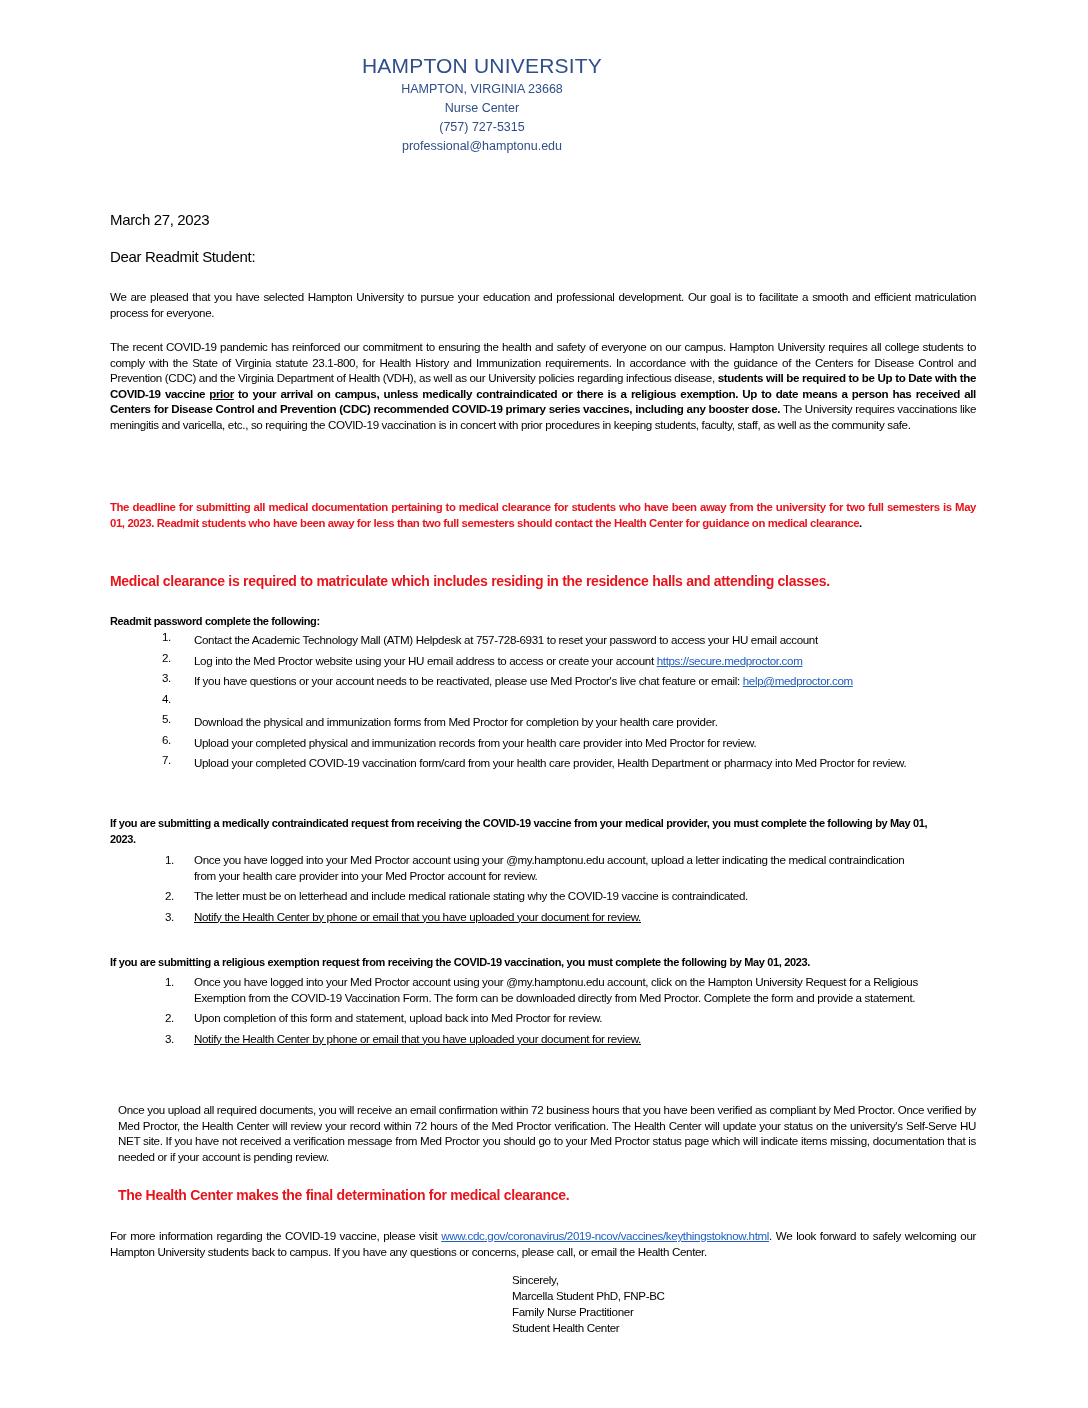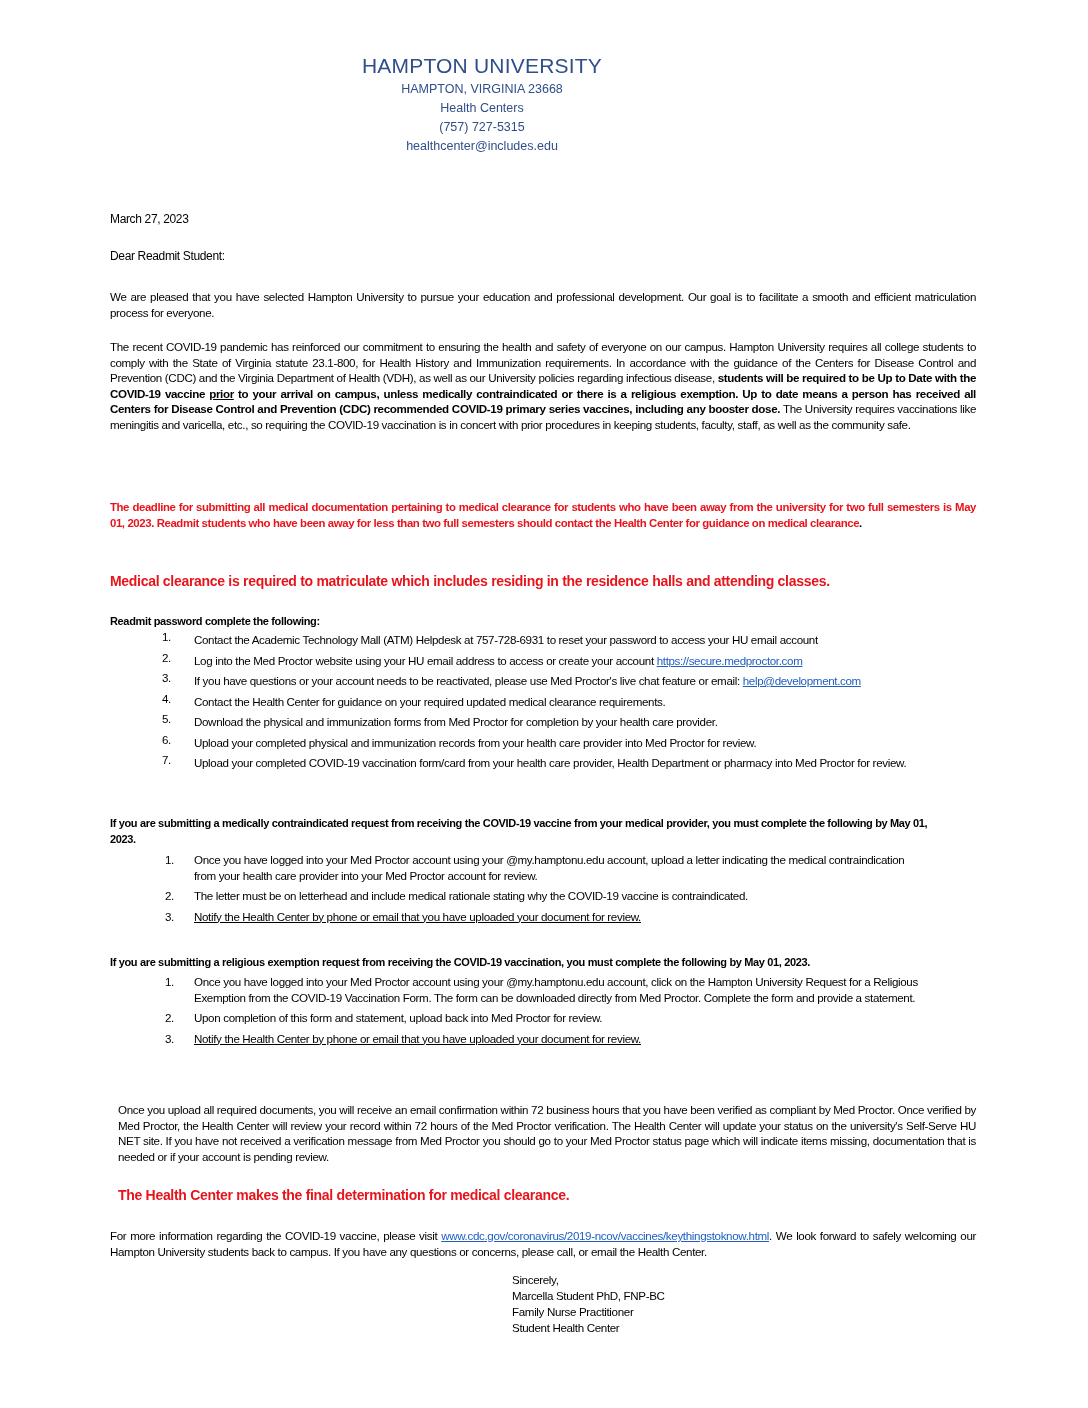--- a/index.html
+++ b/index.html
@@ -3,44 +3,44 @@
 <meta charset="utf-8">
 <style>
   html, body { margin: 0; padding: 0; background: #ffffff; }
   body { width: 1088px; height: 1408px; position: relative; overflow: hidden;
          font-family: "Liberation Sans", sans-serif; color: #000; }
   .letterhead { position: absolute; top: 52px; left: 0; width: 964px; text-align: center; color: #2f4e8a; }
   .lh-title { font-size: 21px; letter-spacing: 0.2px; line-height: 28px; }
   .lh-line { font-size: 12.5px; line-height: 19px; }
   .body-text { position: absolute; left: 110px; width: 866px; font-size: 11.6px; line-height: 15.5px;
                letter-spacing: -0.35px; text-align: justify; }
-  .abs { position: absolute; left: 110px; font-size: 12px; line-height: 15.5px; letter-spacing: -0.35px; }
+  .abs { position: absolute; left: 110px; font-size: 15px; line-height: 15.5px; letter-spacing: -0.35px; }
   .bold { font-weight: bold; }
   .red-para { position: absolute; left: 110px; width: 866px; font-size: 11.4px; line-height: 16px;
               font-weight: bold; color: #e8141c; letter-spacing: -0.4px; text-align: justify; }
   .red-big { position: absolute; font-size: 14px; font-weight: bold; color: #e8141c; letter-spacing: -0.3px; }
   .list { position: absolute; left: 110px; width: 866px; margin: 0; padding: 0; list-style: none; }
   .list li { position: relative; padding-left: 84px; font-size: 11.6px; line-height: 15.5px; letter-spacing: -0.35px; }
   .list li .num { position: absolute; left: 52px; top: -3px; }
   .list.a li { min-height: 20.5px; }
   .list.b li { padding-left: 84px; margin-bottom: 5px; }
   .list.b li .num { left: 55px; top: 0; }
   .u { text-decoration: underline; }
   a.link { color: #1f5fbf; text-decoration: underline; }
   .sig { position: absolute; left: 512px; top: 1272px; font-size: 11.6px; line-height: 16px; letter-spacing: -0.35px; }
 </style>
 </head>
 <body>
 
 <div class="letterhead">
   <div class="lh-title">HAMPTON UNIVERSITY</div>
   <div class="lh-line">HAMPTON, VIRGINIA 23668</div>
-  <div class="lh-line">Health Centers</div>
+  <div class="lh-line">Nurse Center</div>
   <div class="lh-line">(757) 727-5315</div>
-  <div class="lh-line">healthcenter@includes.edu</div>
+  <div class="lh-line">professional@hamptonu.edu</div>
 </div>
 
 <div class="abs" style="top:212px;">March 27, 2023</div>
 <div class="abs" style="top:249px;">Dear Readmit Student:</div>
 
 <div class="body-text" style="top:289px;">We are pleased that you have selected Hampton University to pursue your education and professional development. Our goal is to facilitate a smooth and efficient matriculation process for everyone.</div>
 
 <div class="body-text" style="top:339px;">
   <span>The recent COVID-19 pandemic has reinforced our commitment to ensuring the health and safety of everyone on our campus. Hampton University requires all college students to comply with the State of Virginia statute 23.1-800, for Health History and Immunization requirements. In accordance with the guidance of the Centers for Disease Control and Prevention (CDC) and the Virginia Department of Health (VDH), as well as our University policies regarding infectious disease, </span><span class="bold">students will be required to be Up to Date with the COVID-19 vaccine </span><span class="bold u">prior</span><span class="bold"> to your arrival on campus, unless medically contraindicated or there is a religious exemption. Up to date means a person has received all Centers for Disease Control and Prevention (CDC) recommended COVID-19 primary series vaccines, including any booster dose.</span><span> The University requires vaccinations like meningitis and varicella, etc., so requiring the COVID-19 vaccination is in concert with prior procedures in keeping students, faculty, staff, as well as the community safe.</span>
 </div>
@@ -49,22 +49,22 @@
   <span>The deadline for submitting all medical documentation pertaining to medical clearance for students who have been away from the university for two full semesters is May 01, 2023. Readmit students who have been away for less than two full semesters should contact the Health Center for guidance on medical clearance</span><span style="color:#000">.</span>
 </div>
 
 <div class="red-big" style="left:110px; top:573px;">Medical clearance is required to matriculate which includes residing in the residence halls and attending classes.</div>
 
 <div class="abs bold" style="top:614px; font-size:11px;">Readmit password complete the following:</div>
 
 <ul class="list a" style="top:632px;">
   <li><span class="num">1.</span><span>Contact the Academic Technology Mall (ATM) Helpdesk at 757-728-6931 to reset your password to access your HU email account</span></li>
   <li><span class="num">2.</span><span>Log into the Med Proctor website using your HU email address to access or create your account </span><a class="link">https://secure.medproctor.com</a></li>
-  <li><span class="num">3.</span><span>If you have questions or your account needs to be reactivated, please use Med Proctor's live chat feature or email: </span><a class="link">help@development.com</a></li>
-  <li><span class="num">4.</span><span>Contact the Health Center for guidance on your required updated medical clearance requirements.</span></li>
+  <li><span class="num">3.</span><span>If you have questions or your account needs to be reactivated, please use Med Proctor's live chat feature or email: </span><a class="link">help@medproctor.com</a></li>
+  <li><span class="num">4.</span></li>
   <li><span class="num">5.</span><span>Download the physical and immunization forms from Med Proctor for completion by your health care provider.</span></li>
   <li><span class="num">6.</span><span>Upload your completed physical and immunization records from your health care provider into Med Proctor for review.</span></li>
   <li style="padding-right:20px;"><span class="num">7.</span><span>Upload your completed COVID-19 vaccination form/card from your health care provider, Health Department or pharmacy into Med Proctor for review.</span></li>
 </ul>
 
 <div class="abs bold" style="top:815px; width:830px; font-size:11px; line-height:16px;">If  you are submitting a medically contraindicated request from receiving the COVID-19 vaccine from your medical provider, you must complete the following by May 01, 2023.</div>
 
 <ul class="list b" style="top:852px;">
   <li style="padding-right:70px;"><span class="num">1.</span><span>Once you have logged into your Med Proctor account using your @my.hamptonu.edu account, upload a letter indicating the medical contraindication from your health care provider into your Med Proctor account for review.</span></li>
   <li><span class="num">2.</span><span>The letter must be on letterhead and include medical rationale stating why the COVID-19 vaccine is contraindicated.</span></li>

